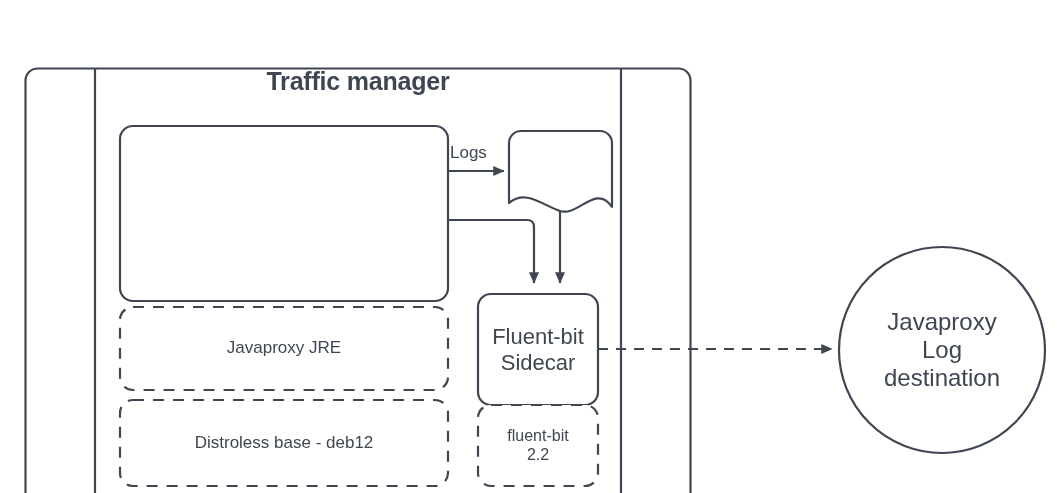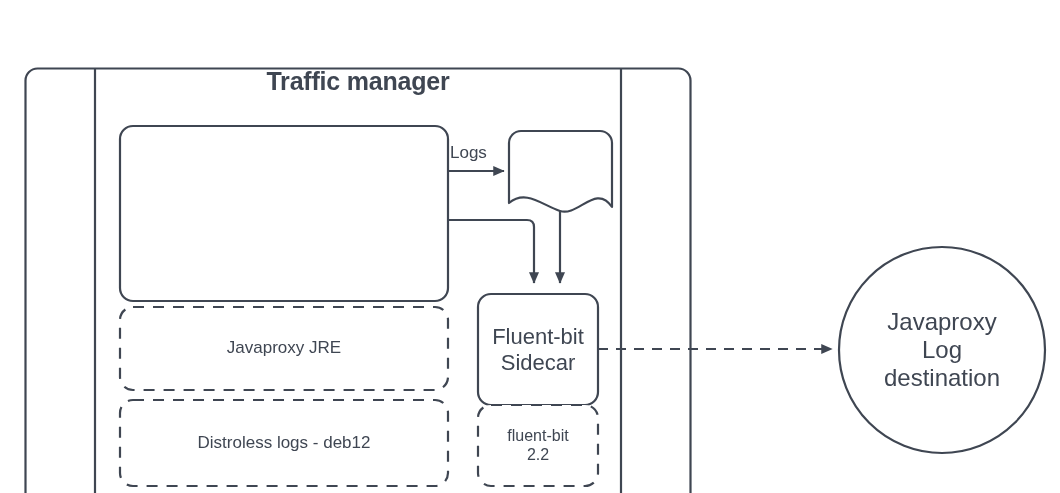--- a/index.html
+++ b/index.html
@@ -97,21 +97,21 @@
     <line x1="560" y1="168" x2="560" y2="240" stroke="#3f4652" stroke-width="2.2" marker-end="url(#arrowFilled)"></line>
 
     <line x1="598" y1="306" x2="832" y2="306" stroke="#3f4652" stroke-width="2.2" stroke-dasharray="10 8" marker-end="url(#arrowFilled)"></line>
   </svg>
 
   <div class="lbl title" style="left:95px; top:24px; width:526px; height:44px;">Traffic manager</div>
 
 
   <div class="lbl lbl-box f17" style="left:120px; top:264px; width:328px; height:83px;">Javaproxy JRE</div>
 
-  <div class="lbl lbl-box f17" style="left:120px; top:357px; width:328px; height:86px;">Distroless logs - deb12</div>
+  <div class="lbl lbl-box f17" style="left:120px; top:357px; width:328px; height:86px;">Distroless base - deb12</div>
 
 
   <div class="lbl lbl-box f22" style="left:478px; top:251px; width:120px; height:111px;">Fluent-bit
 Sidecar</div>
 
   <div class="lbl lbl-box f16" style="left:478px; top:362px; width:120px; height:81px;">fluent-bit
 2.2</div>
 
   <div class="lbl lbl-box f24" style="left:852px; top:242px; width:180px; height:130px;">Javaproxy
 Log

